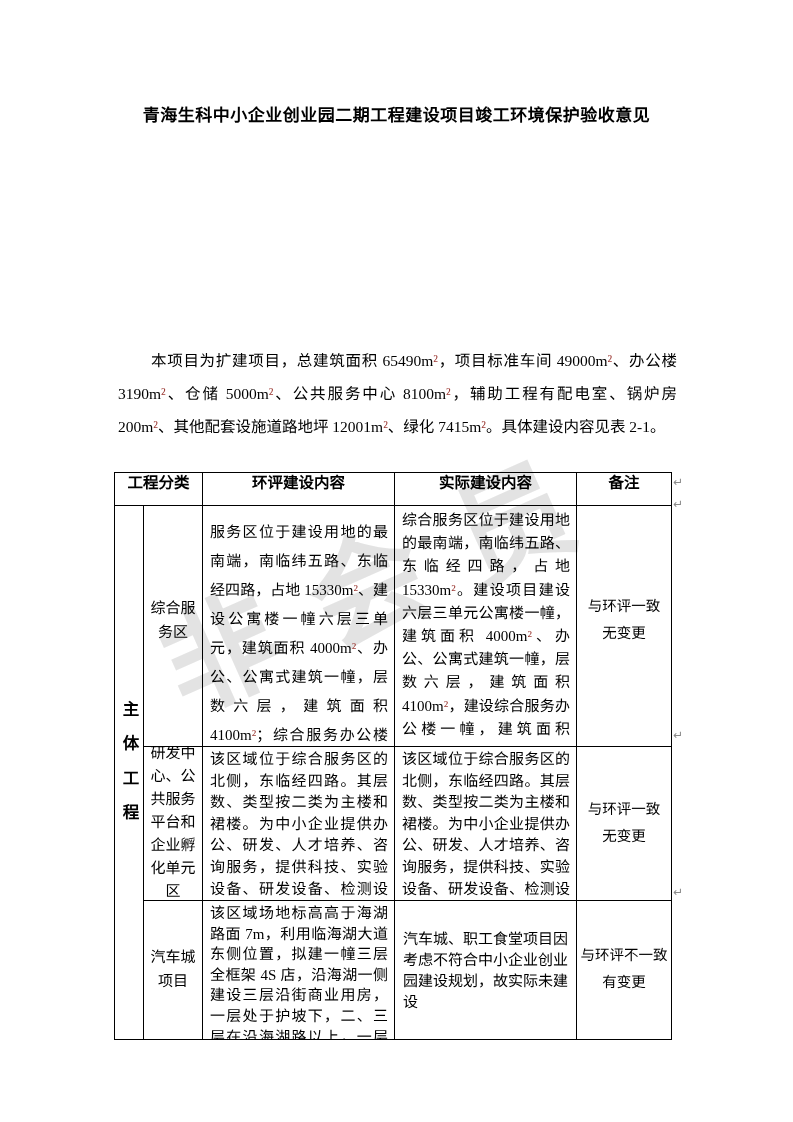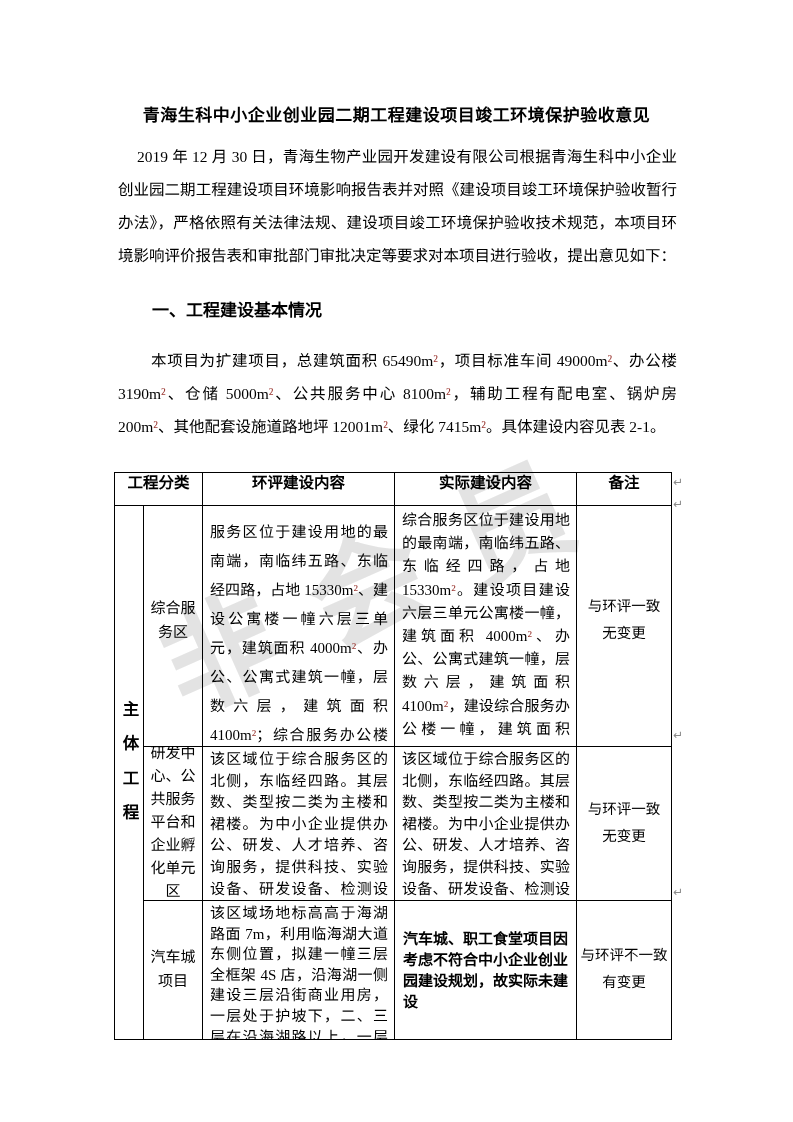--- a/index.html
+++ b/index.html
@@ -75,21 +75,21 @@
   .r2 .catcell-inner { line-height:23px; }
   .remark .clip {
     display:flex; align-items:center; justify-content:center;
     text-align:center; white-space:pre-line;
     font-size:14.5px; line-height:27px;
   }
   .r3 .act-flex {
     display:flex; align-items:center; justify-content:center;
     height:136px; overflow:hidden;
   }
-  .r3 .act-flex .inner { padding:0 8px; text-align:justify;font-weight:bold; }
+  .r3 .act-flex .inner { padding:0 8px; text-align:justify; }
 
   .vertical-label {
     writing-mode:vertical-rl; text-orientation:upright;
     font-weight:bold; font-size:16.5px; letter-spacing:18px;
   }
   .sup2 { color:#9c3a34; }
 
   .pmark {
     position:absolute; z-index:1; font-size:12px; color:#8a8a8a;
     font-family:"DejaVu Sans", sans-serif; line-height:12px;
@@ -103,23 +103,21 @@
 <body>
 
 <div class="page">
 
   <div class="watermark">非会员</div>
 
   <div class="layer">
 
     <div class="title">青海生科中小企业创业园二期工程建设项目竣工环境保护验收意见</div>
 
-    <div class="para para1">2019 年 12 月 30 日，青海生物产业园开发建设有限公司根据青海生科中小企业创业园二期工程建设项目环境影响报告表并对照《建设项目竣工环境保护验收暂行办法》，严格依照有关法律法规、建设项目竣工环境保护验收技术规范，本项目环境影响评价报告表和审批部门审批决定等要求对本项目进行验收，提出意见如下：</div>
-
-    <div class="h1">一、工程建设基本情况</div>
+
 
 
     <div class="para para2 rich">本项目为扩建项目，总建筑面积 65490m<span class="sup2">²</span>，项目标准车间 49000m<span class="sup2">²</span>、办公楼 3190m<span class="sup2">²</span>、仓储 5000m<span class="sup2">²</span>、公共服务中心 8100m<span class="sup2">²</span>，辅助工程有配电室、锅炉房 200m<span class="sup2">²</span>、其他配套设施道路地坪 12001m<span class="sup2">²</span>、绿化 7415m<span class="sup2">²</span>。具体建设内容见表 2-1。</div>
 
 
     <table class="cmp">
       <colgroup>
         <col style="width:29px">
         <col style="width:59px">
         <col style="width:192px">

